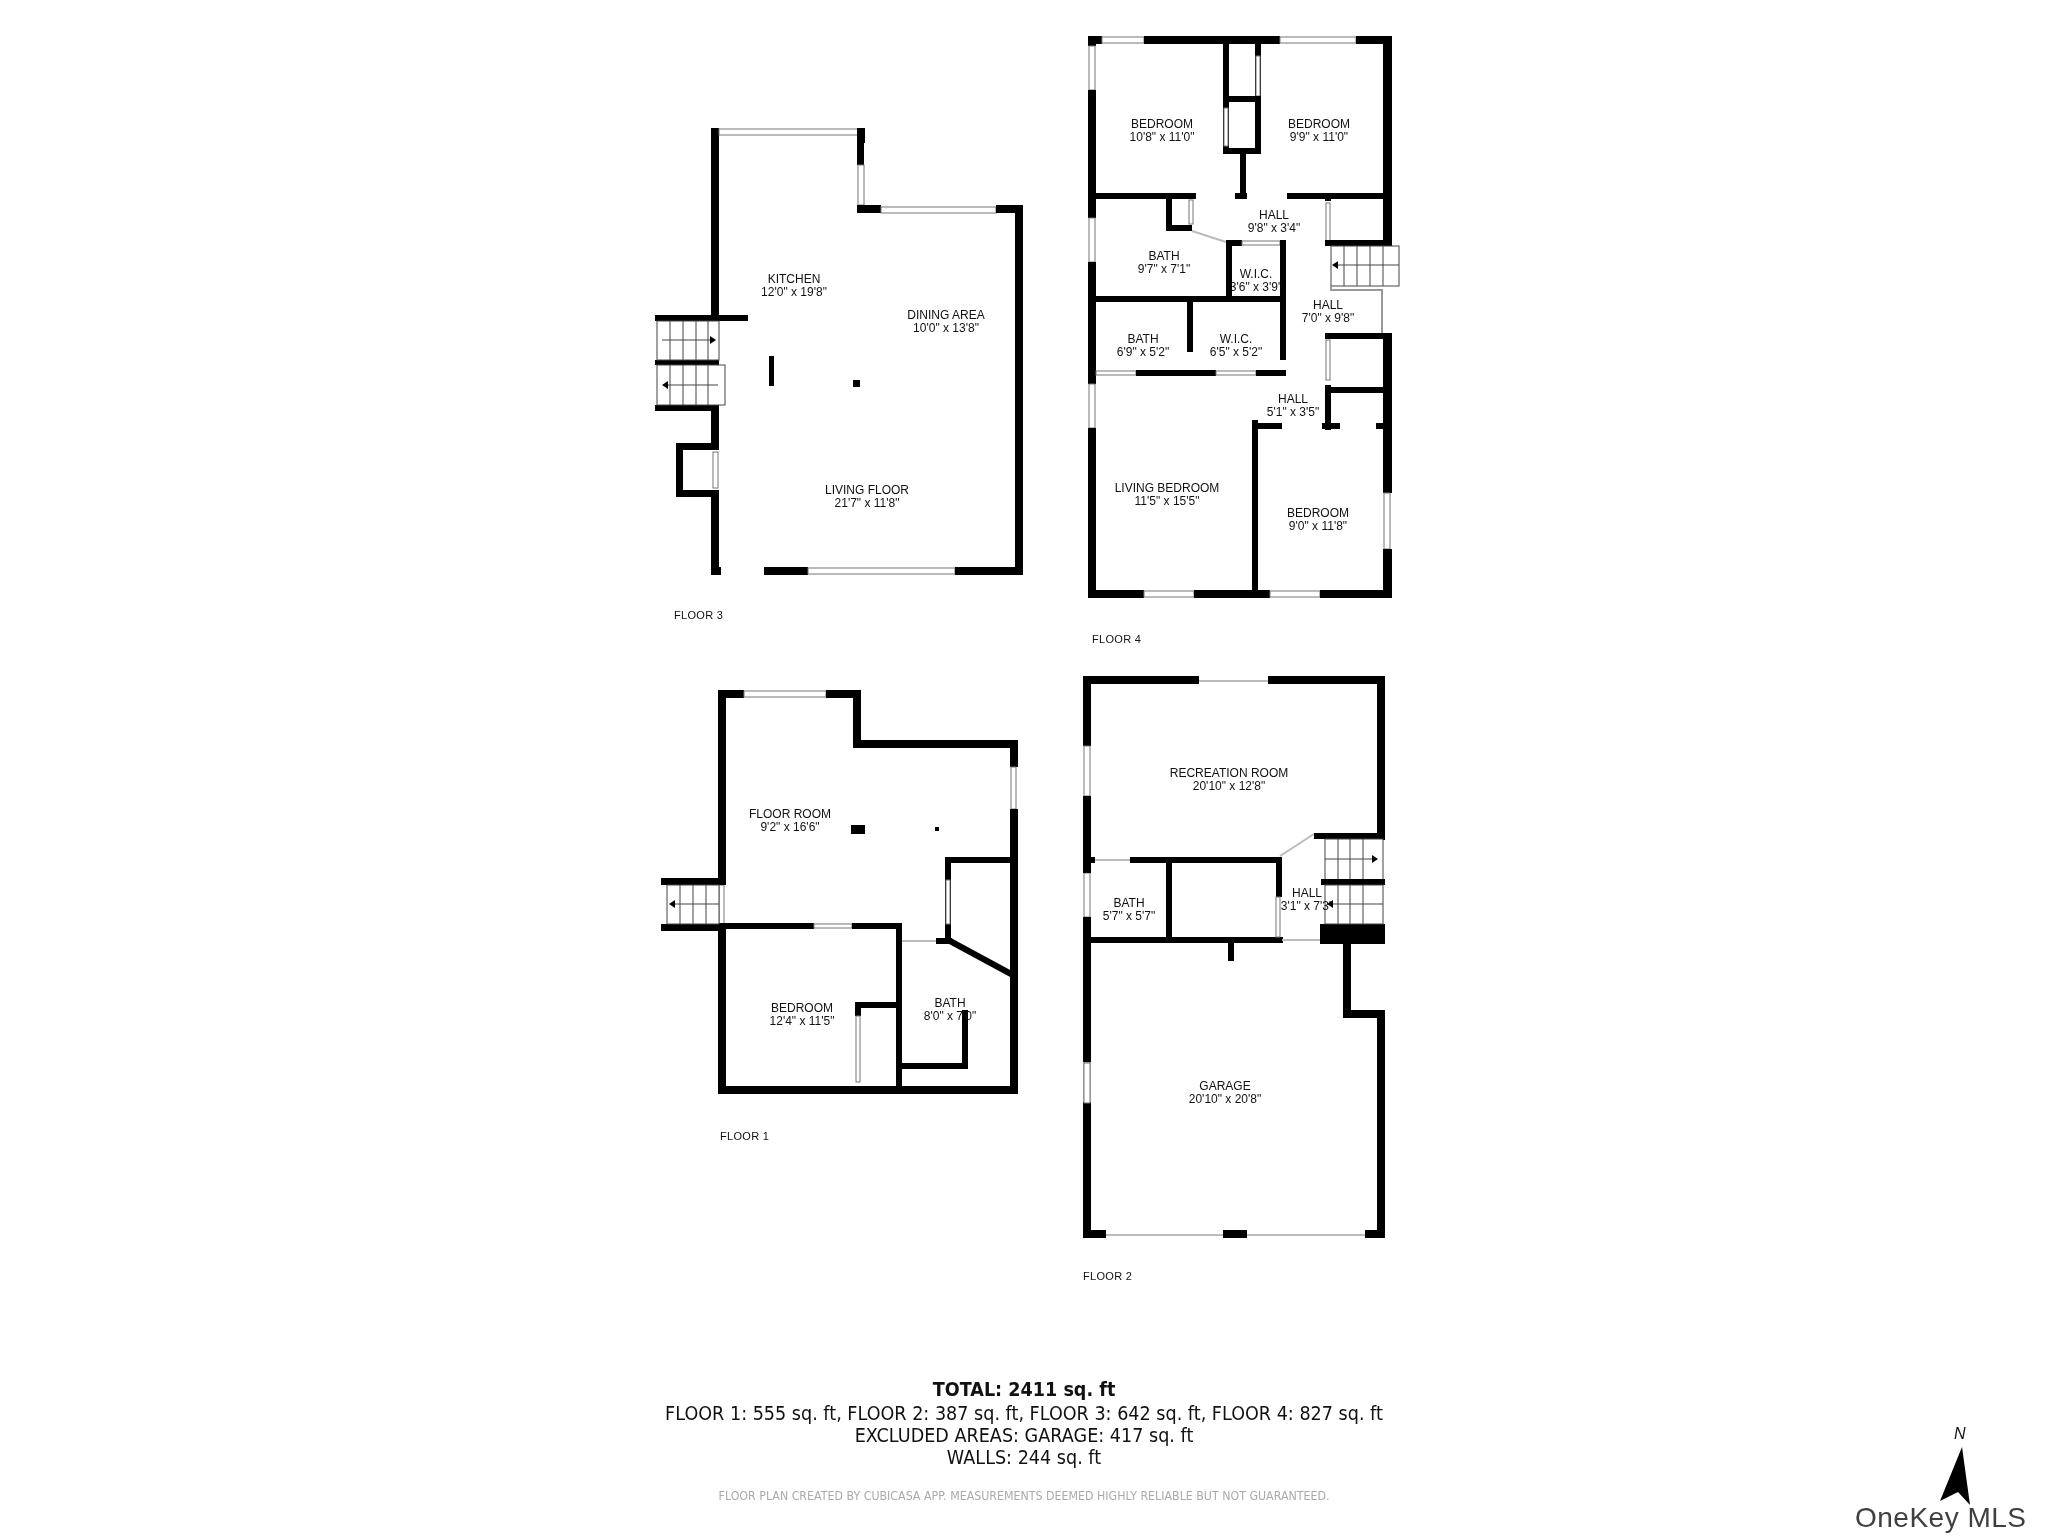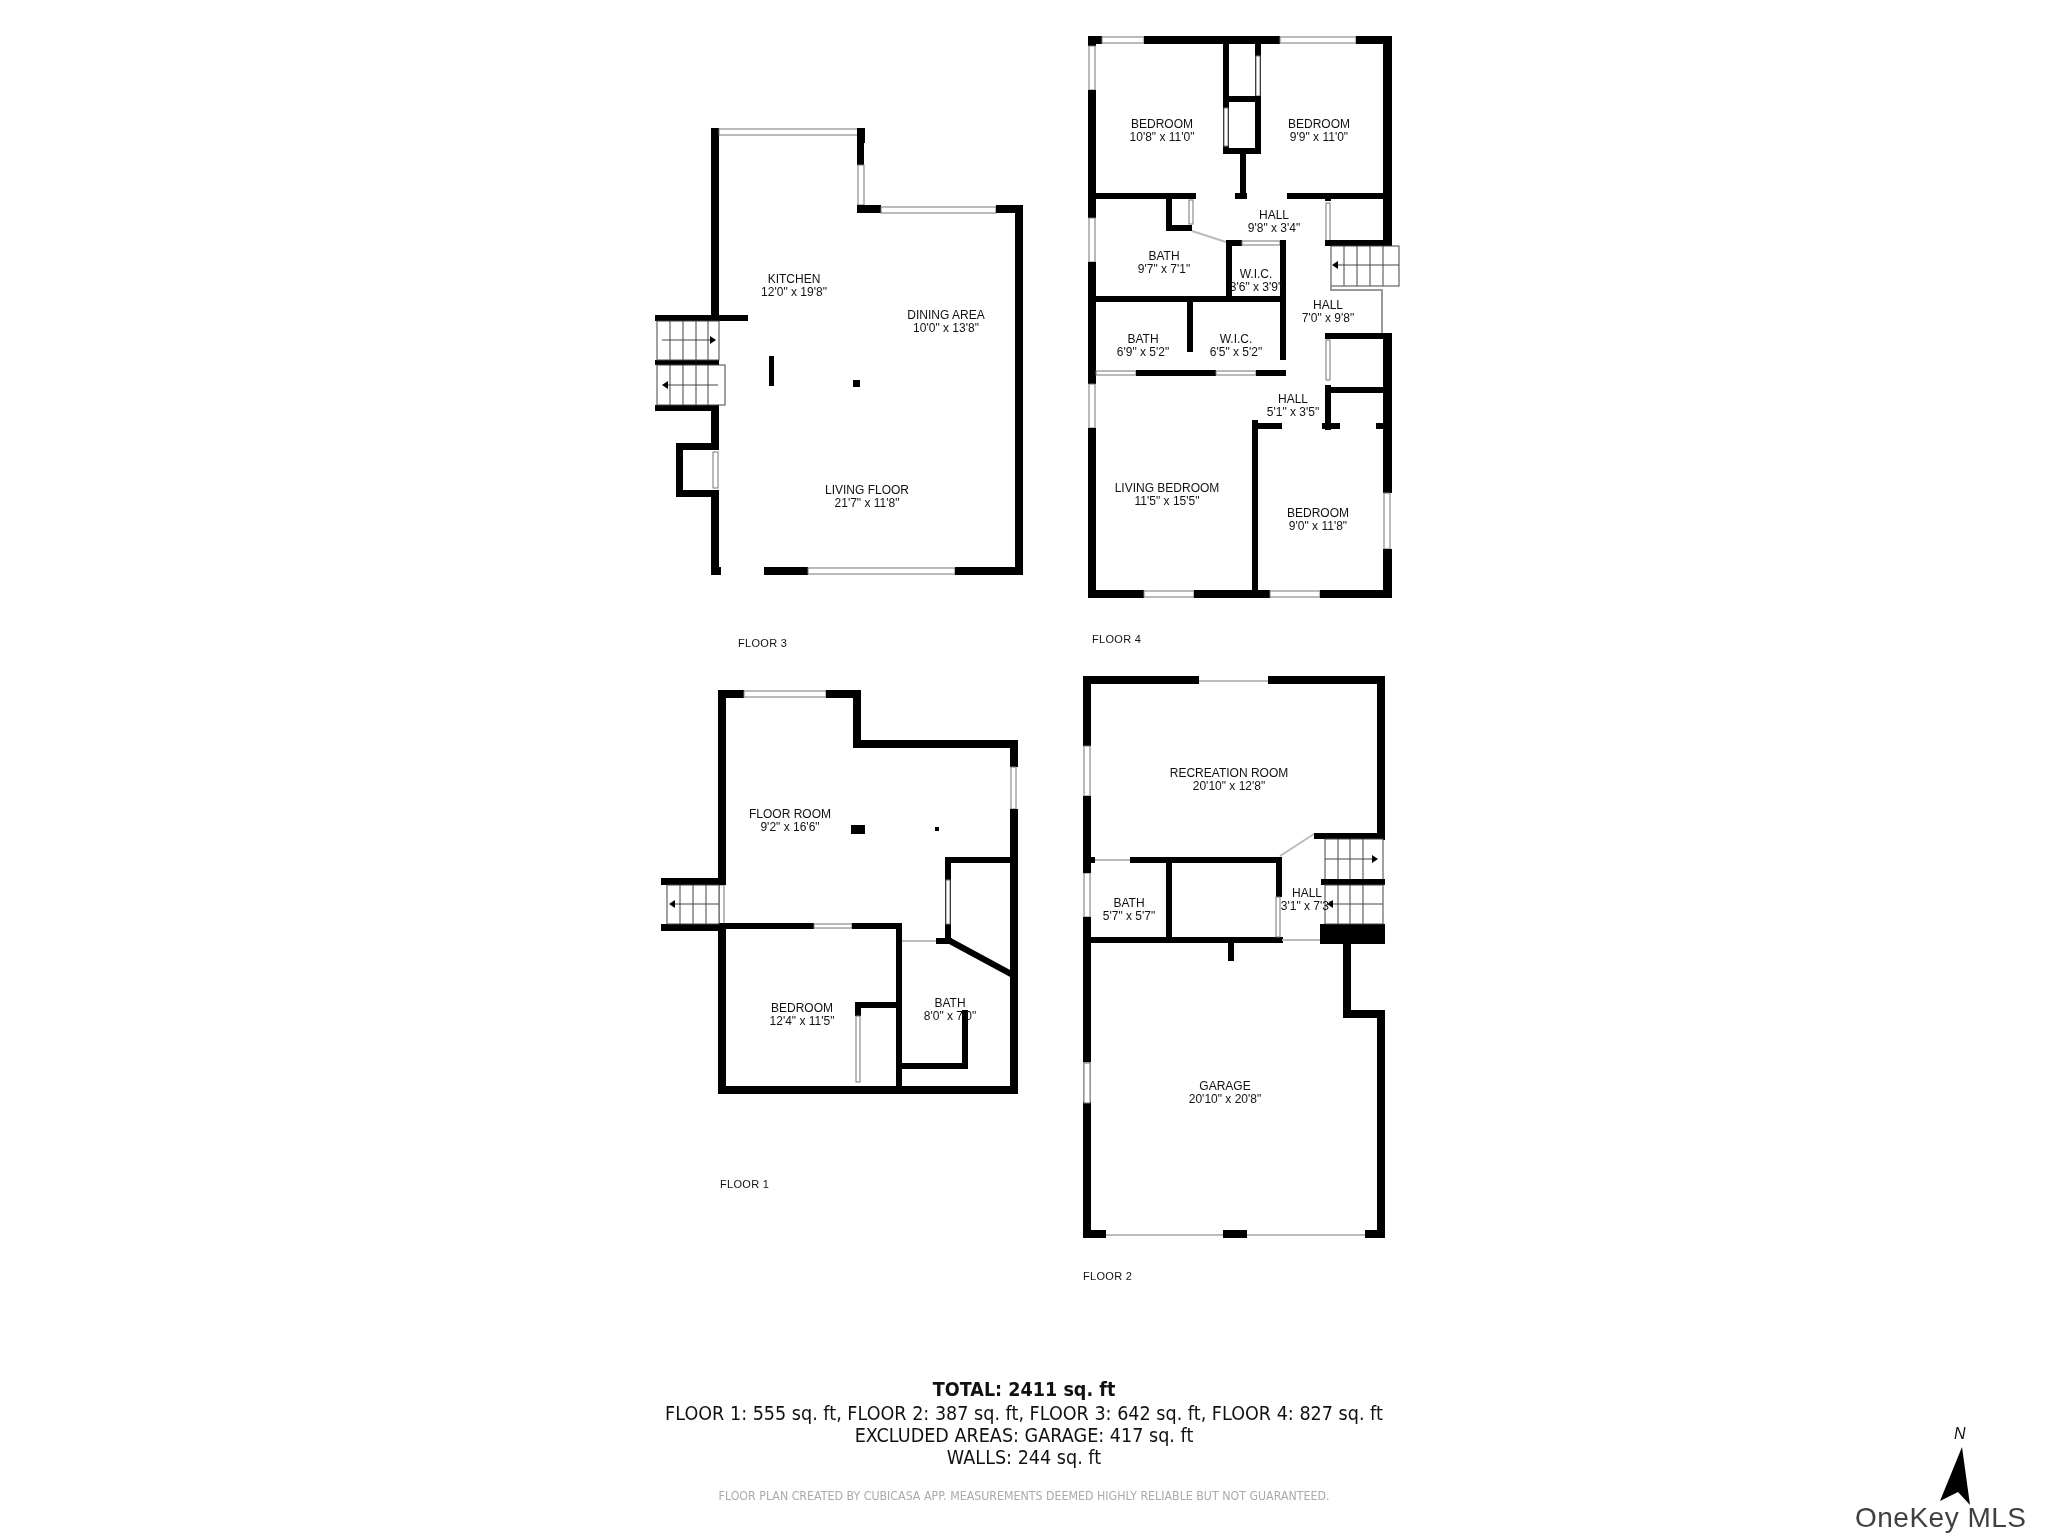--- a/index.html
+++ b/index.html
@@ -284,21 +284,21 @@
   <span class="dim">12'0" x 19'8"</span>
 </div>
 <div class="room-label" style="left:946px; top:309px;">
   <span class="name">DINING AREA</span>
   <span class="dim">10'0" x 13'8"</span>
 </div>
 <div class="room-label" style="left:867px; top:484px;">
   <span class="name">LIVING FLOOR</span>
   <span class="dim">21'7" x 11'8"</span>
 </div>
-<div class="floor-label" style="left:738px; top:609px;margin-top:28px;">FLOOR 3</div>
+<div class="floor-label" style="left:674px; top:609px;">FLOOR 3</div>
 
 <div class="room-label" style="left:1162px; top:118px;">
   <span class="name">BEDROOM</span>
   <span class="dim">10'8" x 11'0"</span>
 </div>
 <div class="room-label" style="left:1319px; top:118px;">
   <span class="name">BEDROOM</span>
   <span class="dim">9'9" x 11'0"</span>
 </div>
 <div class="room-label" style="left:1274px; top:209px;">
@@ -344,21 +344,21 @@
   <span class="dim">9'2" x 16'6"</span>
 </div>
 <div class="room-label" style="left:802px; top:1002px;">
   <span class="name">BEDROOM</span>
   <span class="dim">12'4" x 11'5"</span>
 </div>
 <div class="room-label" style="left:950px; top:997px;">
   <span class="name">BATH</span>
   <span class="dim">8'0" x 7'0"</span>
 </div>
-<div class="floor-label" style="left:720px; top:1178px;">FLOOR 1</div>
+<div class="floor-label" style="left:720px; top:1130px;">FLOOR 1</div>
 
 <div class="room-label" style="left:1229px; top:767px;">
   <span class="name">RECREATION ROOM</span>
   <span class="dim">20'10" x 12'8"</span>
 </div>
 <div class="room-label" style="left:1129px; top:897px;">
   <span class="name">BATH</span>
   <span class="dim">5'7" x 5'7"</span>
 </div>
 <div class="room-label" style="left:1307px; top:887px;">

